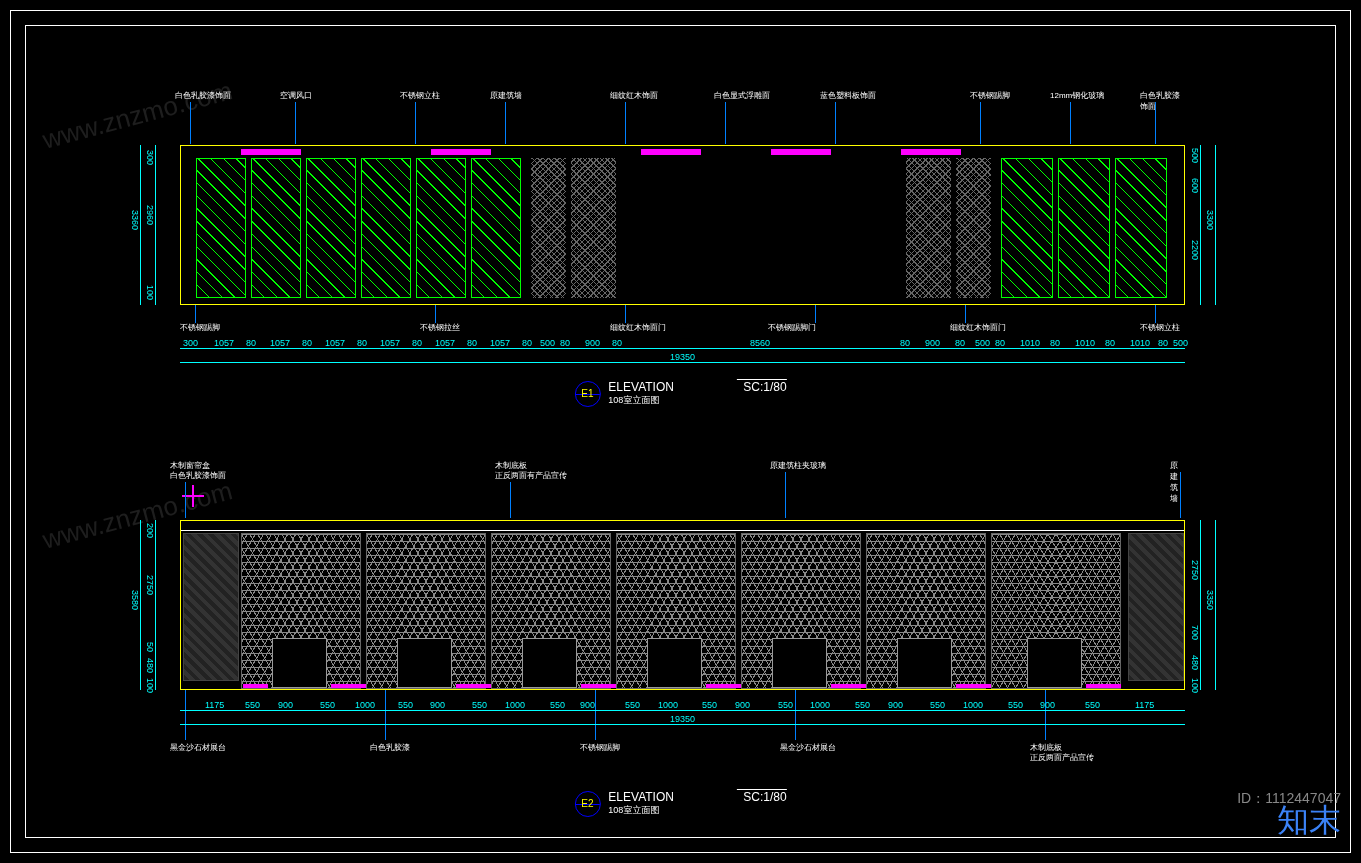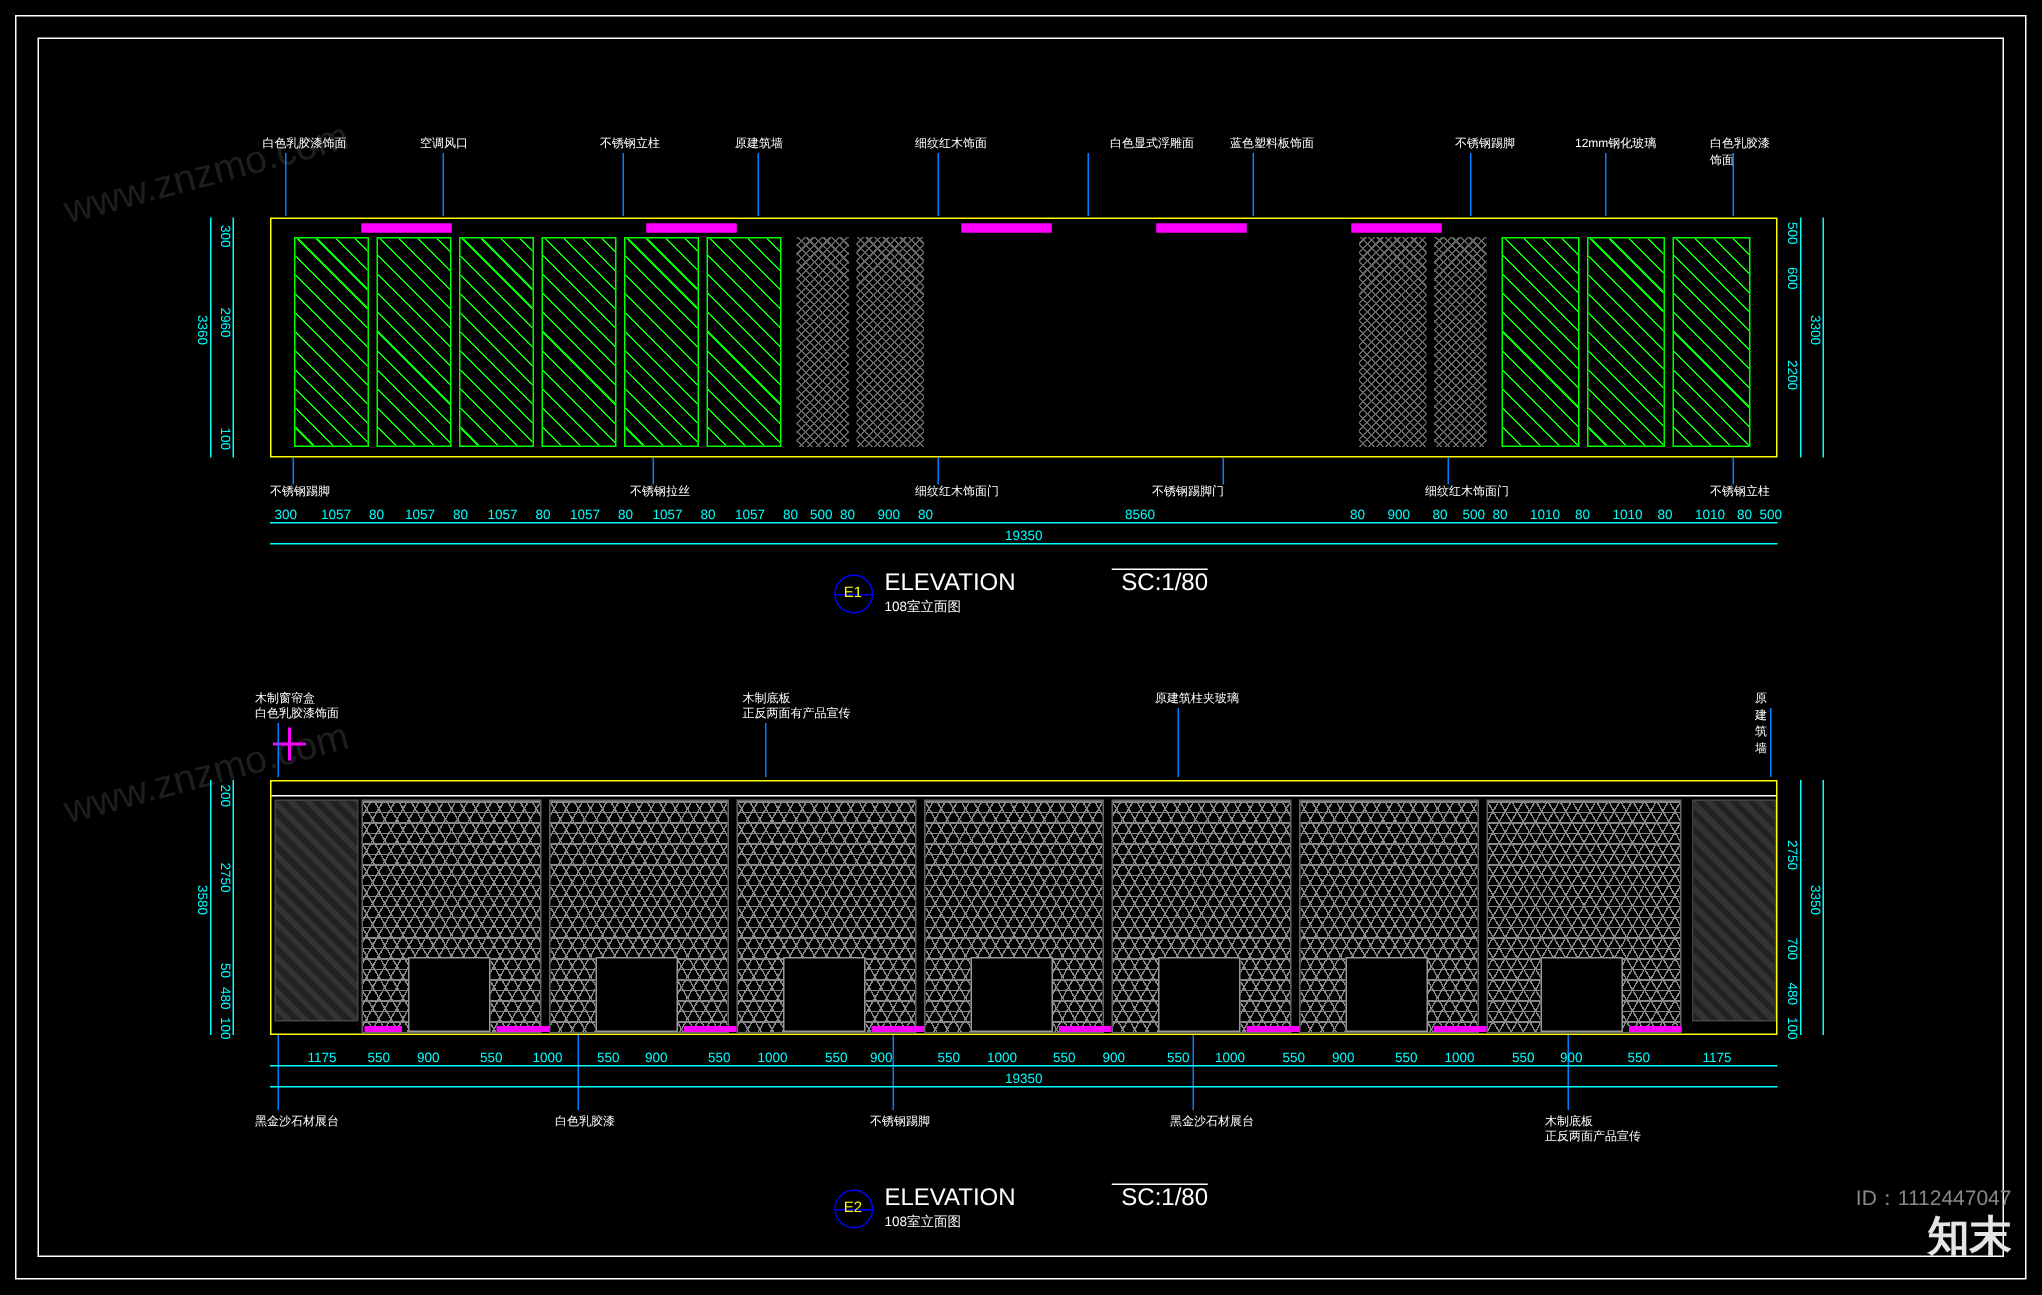--- a/index.html
+++ b/index.html
@@ -21,33 +21,33 @@
 .company{position:absolute;color:#999;font-size:10px;top:30px;left:50%;transform:translateX(-50%)}
 .logo-sq{position:absolute;width:16px;height:16px;border:1px solid #fff;top:10px}
 .hatch{position:absolute;top:12px;height:140px;background:repeating-linear-gradient(45deg,transparent,transparent 3px,#666 3px,#666 4px),repeating-linear-gradient(-45deg,transparent,transparent 3px,#666 3px,#666 4px)}
 .dims{position:absolute;color:#0ff;font-size:9px}
 .dim-v{writing-mode:vertical-rl;text-orientation:mixed}
 .dim-line{position:absolute;border-top:1px solid #0ff}
 .dim-vline{position:absolute;border-left:1px solid #0ff}
 .e-title{position:absolute;display:flex;align-items:center;gap:8px;left:50%;transform:translateX(-50%)}
 .e-circle{width:26px;height:26px;border:1px solid #00f;border-radius:50%;display:flex;align-items:center;justify-content:center;color:#ff0;font-size:10px;position:relative}
 .e-circle::after{content:'';position:absolute;width:100%;height:1px;background:#00f;top:50%}
-.e-text{color:#fff;font-size:16px}
+.e-text{color:#fff;font-size:12px}
 .e-sub{color:#fff;font-size:9px}
 .e-title-1{top:380px}
 .e-title-2{top:790px}
 .tri-panel{position:absolute;background:repeating-linear-gradient(60deg,transparent,transparent 6px,#888 6px,#888 7px),repeating-linear-gradient(-60deg,transparent,transparent 6px,#888 6px,#888 7px),repeating-linear-gradient(0deg,transparent,transparent 6px,#888 6px,#888 7px);border:1px solid #666}
 .solid-panel{position:absolute;background:repeating-linear-gradient(45deg,#222,#222 4px,#333 4px,#333 8px);border:1px solid #444}
 .niche{position:absolute;bottom:0;height:50px;background:#000;border:1px solid #999}
 .kick{position:absolute;bottom:0;height:4px;background:#f0f}
 .trim-top{position:absolute;top:0;height:10px;left:0;right:0;border-bottom:1px solid #fff}
 .wm{position:absolute;color:rgba(120,120,120,.25);font-size:26px;transform:rotate(-15deg);pointer-events:none}
 .wm1{left:40px;top:100px}
 .wm2{left:40px;top:500px}
-.brand{position:absolute;right:20px;bottom:20px;color:#e5e5e5;font-size:28px;font-weight:700}
+.brand{position:absolute;right:20px;bottom:20px;color:#3b82f6;font-size:32px;font-weight:400}
 .idtag{position:absolute;right:20px;bottom:55px;color:#888;font-size:14px}
 .corner-deco{position:absolute;left:182px;top:485px;width:22px;height:22px}
 .corner-deco::before,.corner-deco::after{content:'';position:absolute;background:#f0f}
 .corner-deco::before{width:22px;height:2px;top:10px}
 .corner-deco::after{width:2px;height:22px;left:10px}
 </style>
 </head>
 <body>
 
 <div class="frame outer"></div>
@@ -57,21 +57,21 @@
 <div class="wm wm2">www.znzmo.com</div>
 
 <div class="drawing e1">
 
   <div style="position:absolute;top:0;left:0;width:100%;height:20px">
     <span class="lbl" style="left:-5px">白色乳胶漆饰面</span>
     <span class="lbl" style="left:100px">空调风口</span>
     <span class="lbl" style="left:220px">不锈钢立柱</span>
     <span class="lbl" style="left:310px">原建筑墙</span>
     <span class="lbl" style="left:430px">细纹红木饰面</span>
-    <span class="lbl" style="left:560px">白色显式浮雕面</span>
+    <span class="lbl" style="left:534px">白色显式浮雕面</span>
     <span class="lbl" style="left:640px">蓝色塑料板饰面</span>
     <span class="lbl" style="left:790px">不锈钢踢脚</span>
     <span class="lbl" style="left:870px">12mm钢化玻璃</span>
     <span class="lbl" style="left:960px">白色乳胶漆饰面</span>
   </div>
   <div class="lead" style="left:10px;top:12px;height:42px"></div>
   <div class="lead" style="left:115px;top:12px;height:42px"></div>
   <div class="lead" style="left:235px;top:12px;height:42px"></div>
   <div class="lead" style="left:325px;top:12px;height:42px"></div>
   <div class="lead" style="left:445px;top:12px;height:42px"></div>

